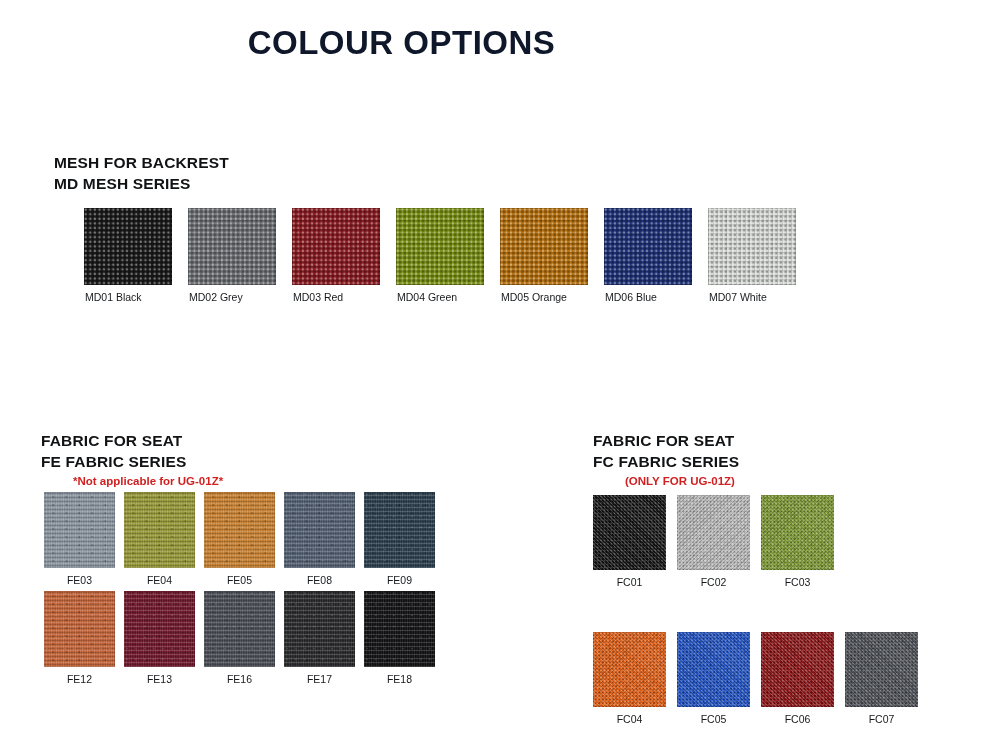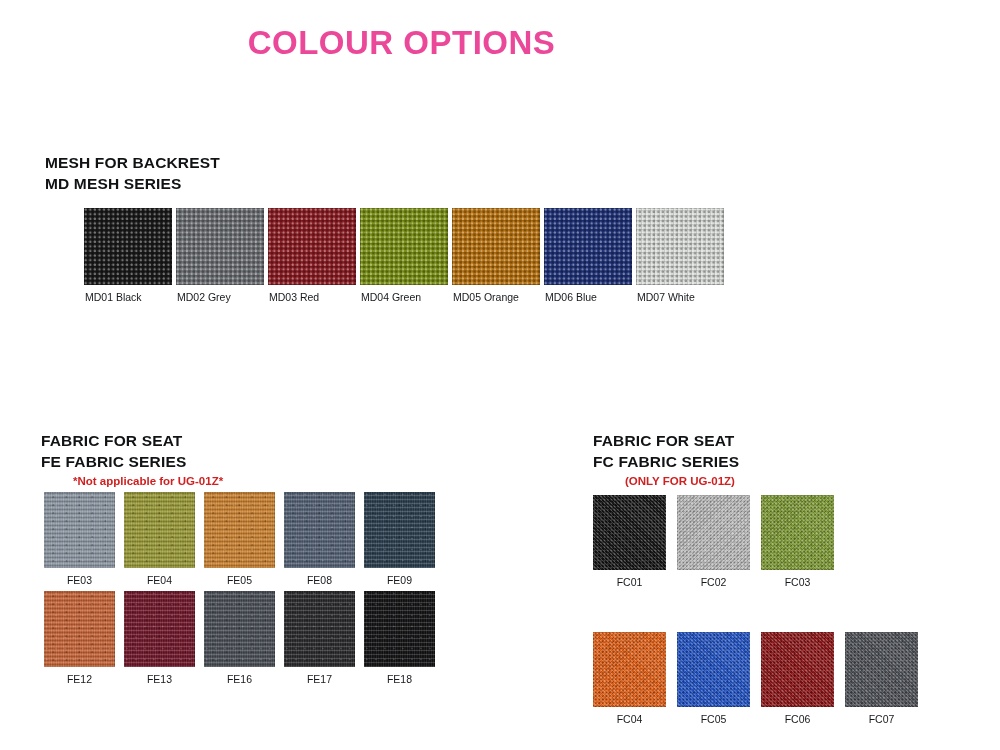--- a/index.html
+++ b/index.html
@@ -19,28 +19,28 @@
   
   .page-title {
     position: absolute;
     top: 24px;
     left: 0;
     width: 803px;
     text-align: center;
     font-size: 33px;
     font-weight: bold;
     letter-spacing: 0.5px;
-    color: #ec4899;
+    color: #0f172a;
   }
 
   
   .section {
     position: absolute;
   }
-  .sec-mesh   { left: 45px; top: 152px; }
+  .sec-mesh   { left: 54px; top: 152px; }
   .sec-fe     { left: 41px; top: 430px; }
   .sec-fc     { left: 593px; top: 430px; }
 
   .sec-head {
     font-size: 15.5px;
     font-weight: bold;
     line-height: 21px;
     letter-spacing: 0.15px;
     color: #101214;
     white-space: nowrap;
@@ -53,21 +53,21 @@
     color: #d02020;
     white-space: nowrap;
     margin-left: 32px;
   }
 
   
   .swatch-row {
     position: absolute;
     display: flex;
   }
-  .row-mesh { left: 41px; top: 208px; gap: 4px; padding-left: 43px; }
+  .row-mesh { left: 41px; top: 208px; gap: 16px; padding-left: 43px; }
 
   .row-fe1  { left: 44px; top: 492px; gap: 9px; }
   .row-fe2  { left: 44px; top: 591px; gap: 9px; }
 
   .row-fc1  { left: 593px; top: 495px; gap: 11px; justify-content: space-between; }
   .row-fc2  { left: 593px; top: 632px; gap: 11px; }
 
   .swatch-cell {
     display: flex;
     flex-direction: column;

